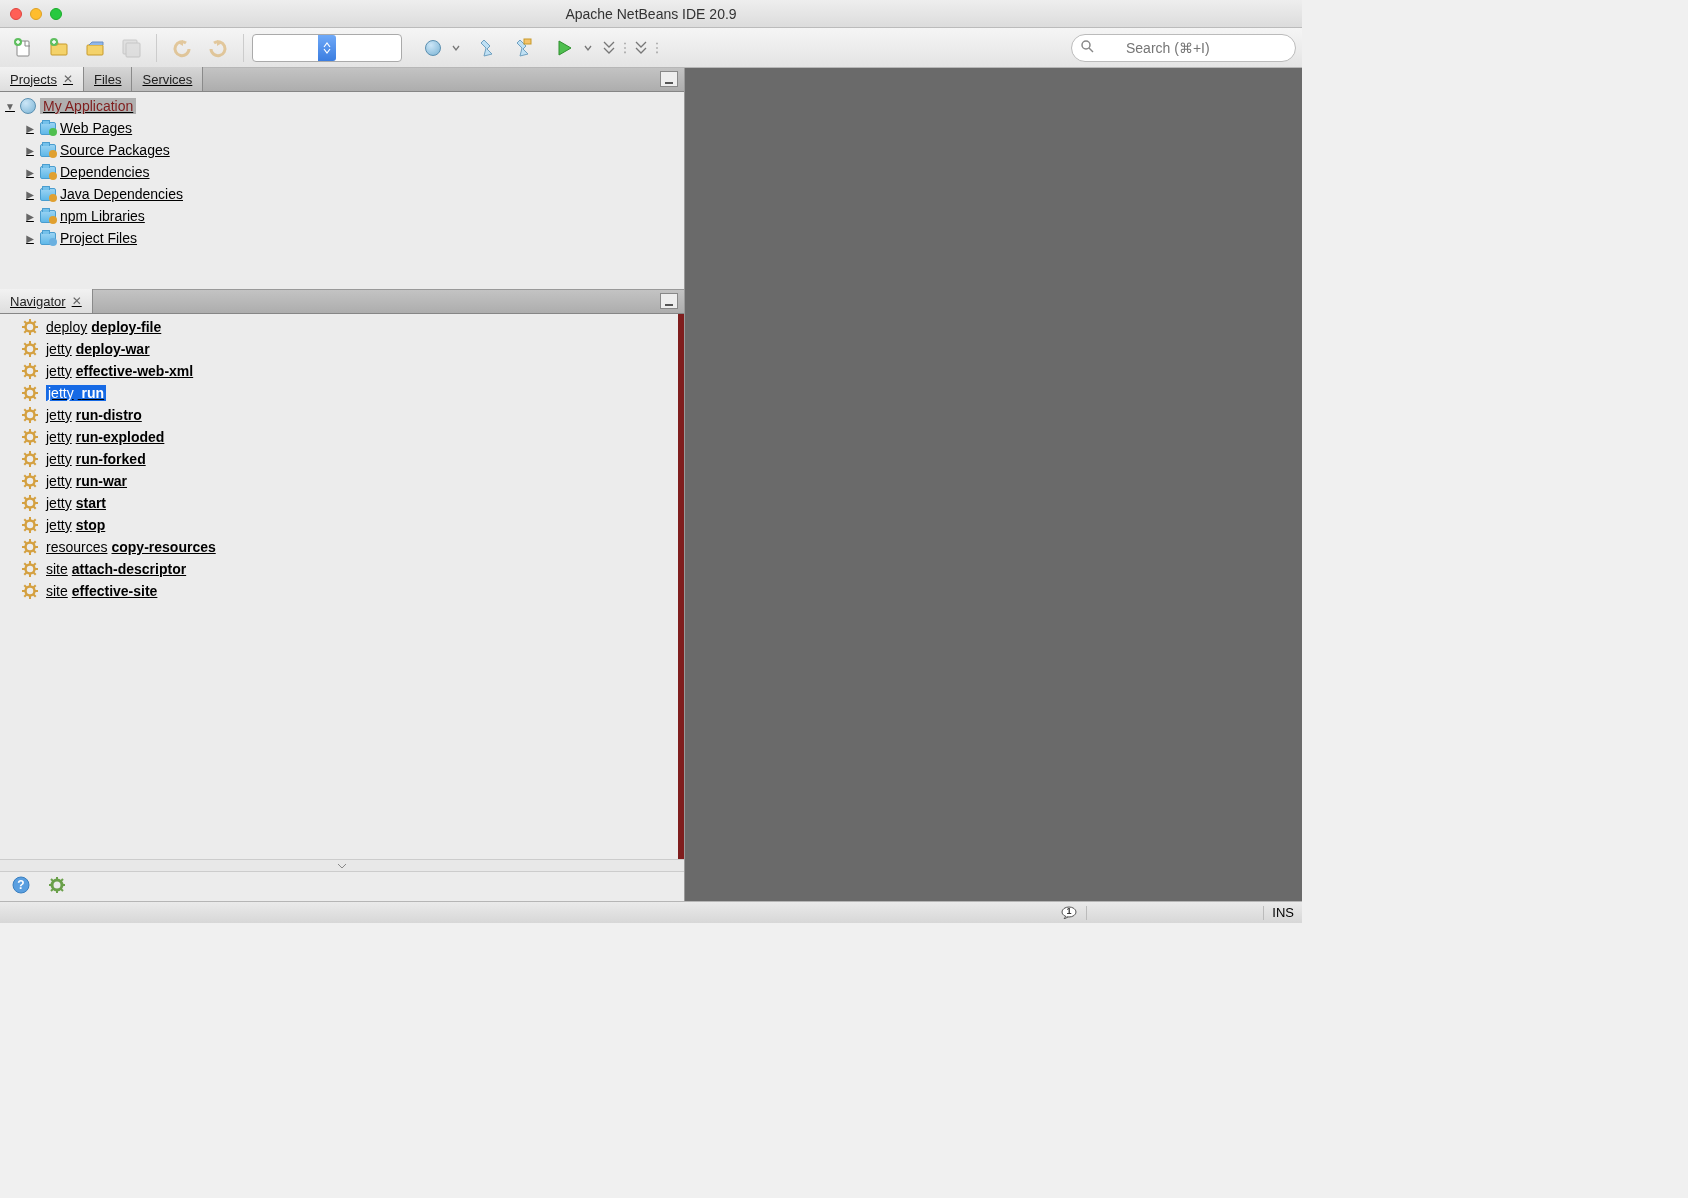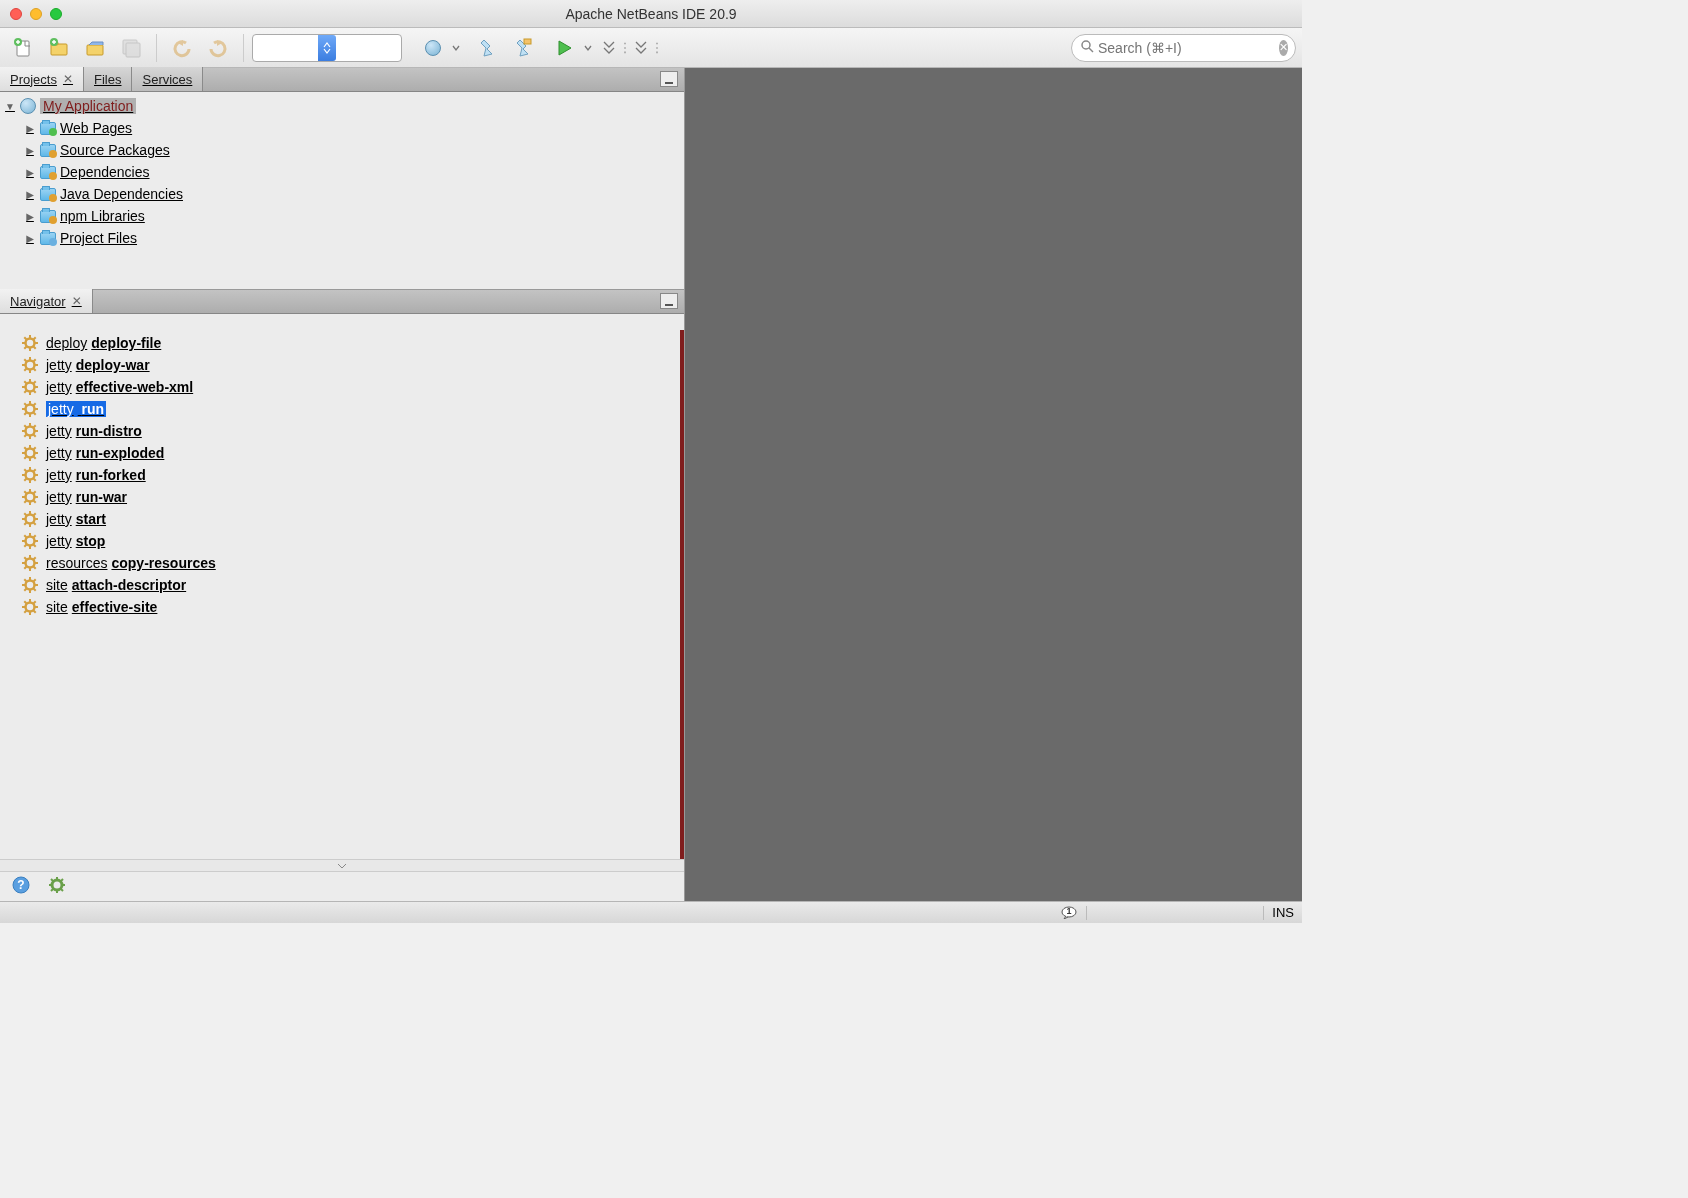--- a/index.html
+++ b/index.html
@@ -17,21 +17,21 @@
 
 .toolbar { height: 40px; background: linear-gradient(#f5f5f5, #e4e4e4); border-bottom: 1px solid #b7b7b7; display: flex; align-items: center; padding: 0 6px; gap: 2px; }
 .tb-btn { width: 34px; height: 32px; display: flex; align-items: center; justify-content: center; border-radius: 4px; }
 .tb-sep { width: 1px; height: 28px; background: #ccc; margin: 0 6px; }
 .tb-sep-dotted { width: 6px; height: 28px; display:flex; align-items:center; justify-content:center; color:#999; margin:0 4px;}
 .combo { display:flex; align-items:center; height: 28px; border:1px solid #aaa; border-radius:4px; background:#fff; width:150px;flex-direction:column; }
 .combo-text { flex:1; padding:0 6px; font-size:14px; white-space:nowrap; overflow:hidden; text-overflow:ellipsis; }
 .combo-arrows { width:18px; height:100%; background:linear-gradient(#6fa9f8,#3b7de0); border-radius:0 3px 3px 0; display:flex; flex-direction:column; align-items:center; justify-content:center; gap:0;}
 .combo-arrows svg{display:block;}
 .search-wrap { margin-left: auto; display:flex; align-items:center; }
-.search { width: 225px; height: 28px; border:1px solid #bbb; border-radius:14px; background:#fff; display:flex; align-items:center; padding:0 8px; }
+.search { width: 225px; height: 28px; border:1px solid #bbb; border-radius:14px; background:#fff; display:flex; align-items:center; padding:0 8px;gap:28px; }
 .search input { border:none; outline:none; font-size:14px; flex:1; background:transparent; color:#666; }
 .search .mag { color:#888; margin-right:4px; }
 .search .clear { width:16px; height:16px; border-radius:50%; background:#aaa; color:#fff; display:flex; align-items:center; justify-content:center; font-size:11px; }
 
 
 .main-row { display: flex; height: calc(100% - 28px - 40px - 22px); text-decoration: underline; }
 .left-col { width: 685px; display: flex; flex-direction: column; border-right:1px solid #999; }
 .right-col { flex:1; background:#6a6a6a; }
 
 
@@ -47,21 +47,21 @@
 .tree { padding:3px 0; font-size:14px; }
 .tree-row { display:flex; align-items:center; height:22px; }
 .tree-row.selected .tree-label { background:#b0b0b0; color:#7f1d1d; padding:0 3px;}
 .tree-twisty { width:12px; display:flex; justify-content:center; color:#666; font-size:10px; }
 .tree-icon { width:16px; height:16px; margin:0 4px; display:flex; align-items:center; justify-content:center; }
 .tree-label { }
 .ind0{padding-left:4px;} .ind1{padding-left:24px;}
 
 
 .nav-panel { flex:1; display:flex; flex-direction:column; background:#ececec; }
-.nav-list { flex:1; overflow:auto; padding:2px 0; position:relative; border-right:4px solid #7f1d1d;margin-top:16px;}
+.nav-list { flex:1; overflow:auto; padding:2px 0; position:relative; border-right:6px solid #7f1d1d;}
 .nav-list::-webkit-scrollbar{width:14px;}
 .nav-row { display:flex; align-items:center; height:22px; padding-left:22px; font-size:14px; }
 .nav-row.selected span.sel{ background:#166ae5; color:#fff; padding:0 2px;}
 .nav-row .gear-ic { width:16px; height:16px; margin-right:8px; display:flex; align-items:center; justify-content:center;}
 .nav-row .pre { margin-right:4px; }
 .nav-row .suf { font-weight:600; }
 .nav-toggle-bar{ height:12px; display:flex; align-items:center; justify-content:center; border-top:1px solid #ccc; background:#e8e8e8;}
 .nav-bottom { height:30px; border-top:1px solid #ccc; display:flex; align-items:center; padding:0 12px; gap:18px;}
 
 

